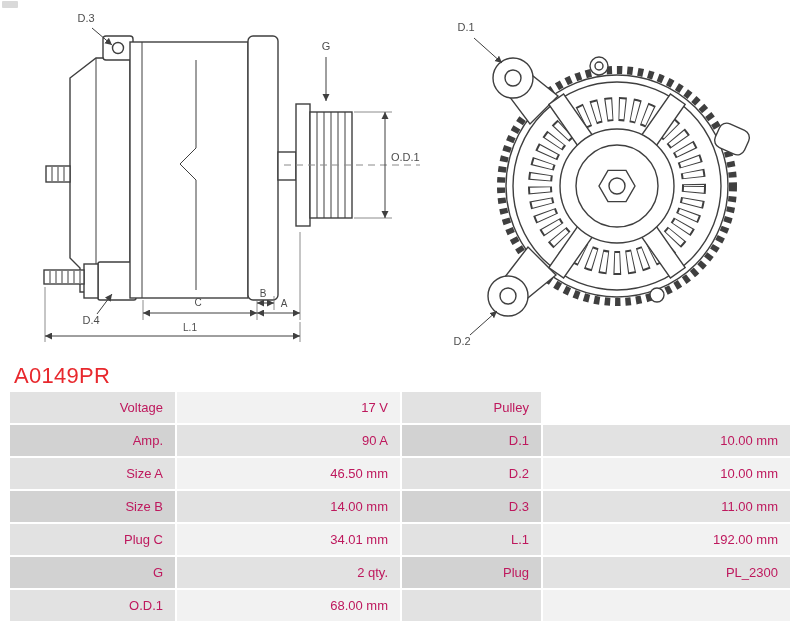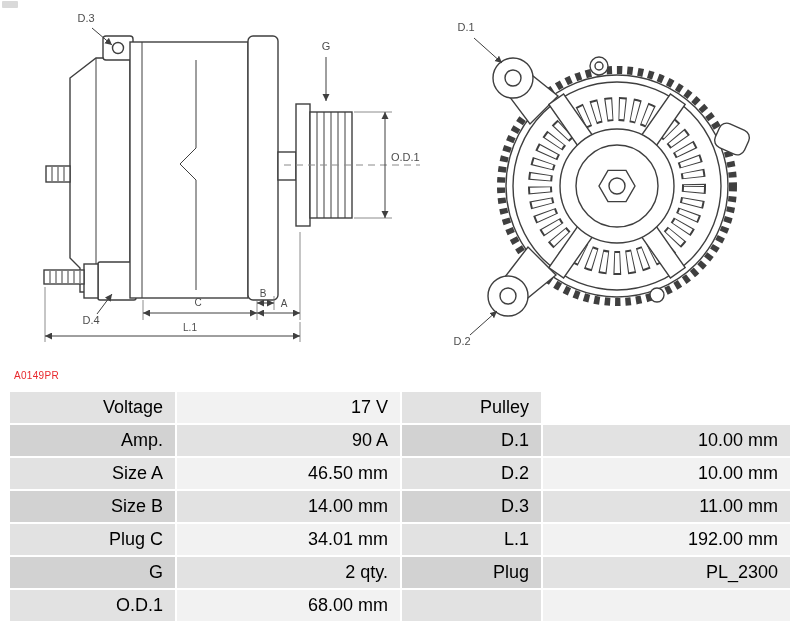--- a/index.html
+++ b/index.html
@@ -15,28 +15,28 @@
   svg{display:block;}
   svg text{font-family:"Liberation Sans", sans-serif;font-size:11px;fill:#4d4d4d;}
   svg text.dim-small{font-size:10px;}
   .outline{stroke:#3f3f3f;stroke-width:1.4;fill:#ffffff;}
   .outline-nf{stroke:#3f3f3f;stroke-width:1.4;fill:none;}
   .thin{stroke:#3f3f3f;stroke-width:1;fill:none;}
   .ext{stroke:#6f6f6f;stroke-width:0.8;fill:none;}
   .dim{stroke:#3f3f3f;stroke-width:1;fill:none;}
   .centerline{stroke:#8a8a8a;stroke-width:1;stroke-dasharray:7 5;fill:none;}
   .part-number{
-    color:#e8282d;font-size:10px;font-weight:500;letter-spacing:.3px;
+    color:#e8282d;font-size:22px;font-weight:500;letter-spacing:.3px;
     padding:6px 0 7px 14px;line-height:19px;
   }
   .spec-table{margin:0 10px;display:flex;flex-direction:column;gap:2px;}
   .t-row{display:grid;grid-template-columns:165px 223px 139px 247px;gap:2px;height:31px;}
   .cell{
     display:flex;align-items:center;justify-content:flex-end;
-    padding-right:12px;font-size:18px;color:#000000;box-sizing:border-box;
+    padding-right:12px;font-size:13px;color:#be185d;box-sizing:border-box;
   }
   .t-row.odd .lbl{background:#e2e2e2;}
   .t-row.odd .val{background:#f2f2f2;}
   .t-row.even .lbl{background:#d2d2d2;}
   .t-row.even .val{background:#e2e2e2;}
 </style>
 </head>
 <body>
 
 <div class="corner-artifact"></div>

